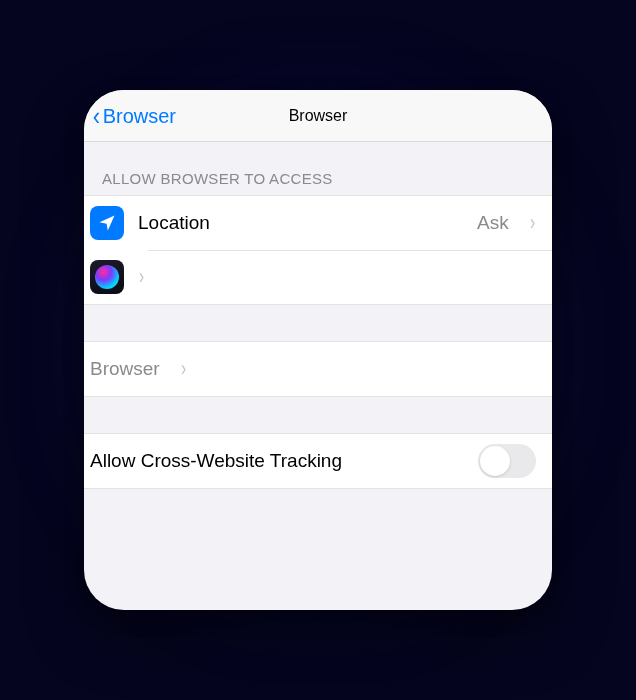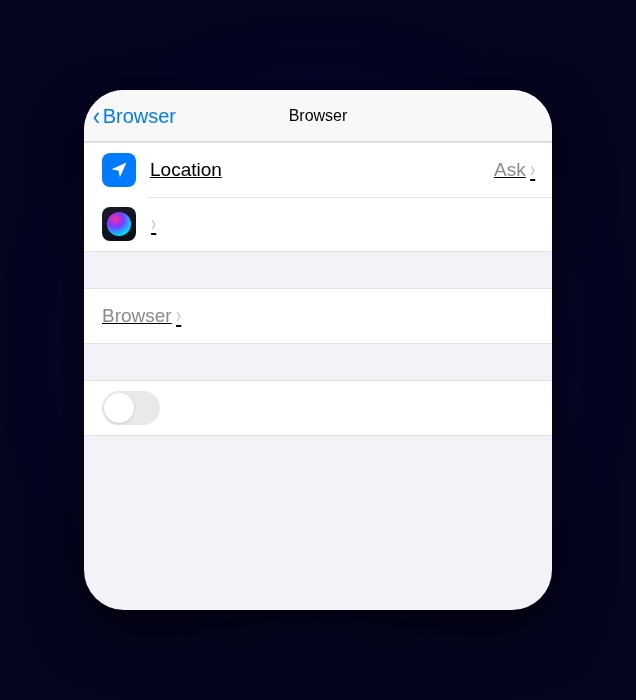--- a/index.html
+++ b/index.html
@@ -81,24 +81,23 @@
   }
   .group {
     background: #ffffff;
     border-top: 1px solid #e3e3e6;
     border-bottom: 1px solid #e3e3e6;
   }
   .row {
     min-height: 54px;
     display: flex;
     align-items: center;
-    padding: 0 16px 0 18px;
+    padding: 0 16px 0 6px;
     position: relative;
     cursor: pointer;
-    text-decoration: underline;
   }
   .row + .row::before {
     content: "";
     position: absolute;
     left: 64px;
     right: 0;
     top: 0;
     height: 1px;
     background: #e3e3e6;
   }
@@ -114,21 +113,21 @@
     color: #fff;
   }
   .label {
     flex: 1;
     font-size: 19px;
     color: #000;
   }
   .value {
     font-size: 19px;
     color: #8a8a8e;
-    margin-right: 3px;
+    margin-right: 20px;
   }
   .chevron {
     color: #c5c5c8;
     font-size: 22px;
     font-weight: 400;
     transform: scaleX(0.7);
   }
   .spacer { height: 36px; }
   
   .toggle {
@@ -178,20 +177,21 @@
   <div class="device">
 
     <div class="navbar">
       <div class="back">
         <span class="chev">‹</span>
         <span>Browser</span>
       </div>
       <div class="nav-title">Browser</div>
     </div>
 
+    <div class="section-header">Allow Browser to Access</div>
 
     <div class="group">
 
       <div class="row">
         <div class="icon icon-location">
           <svg width="20" height="20" viewBox="0 0 24 24" fill="#fff">
               <path d="M3 11 L21 3 L13 21 L11.5 13 Z"></path>
             </svg>
         </div>
         <div class="label">Location</div>
@@ -213,20 +213,21 @@
       <div class="row">
         <div class="value">Browser</div>
         <div class="chevron">›</div>
       </div>
     </div>
 
     <div class="spacer"></div>
 
     <div class="group no-icon">
       <div class="row">
+        <div class="label">Allow Cross-Website Tracking</div>
         <div class="toggle off">
           <div class="knob"></div>
         </div>
       </div>
     </div>
 
   </div>
 </div>
 
 </body></html>

